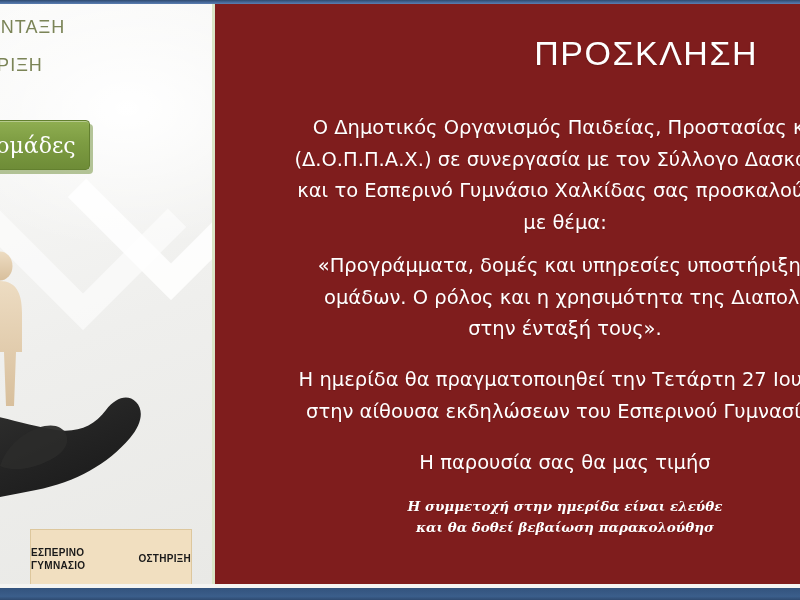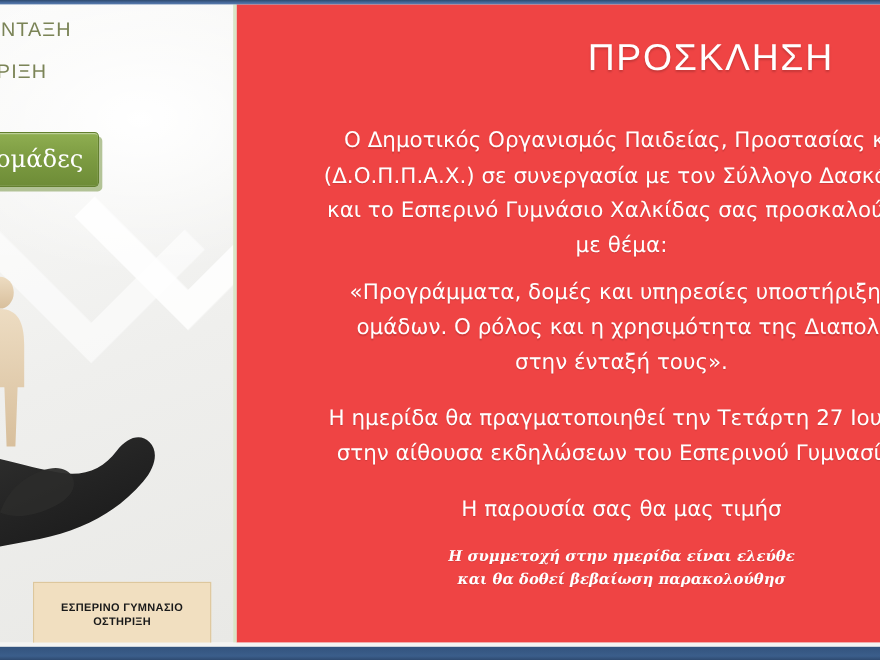--- a/index.html
+++ b/index.html
@@ -126,21 +126,21 @@
   .school-box {
     position: absolute;
     left: 30px;
     top: 525px;
     width: 162px;
     height: 60px;
     box-sizing: border-box;
     background: #f1dfc0;
     border: 1px solid #ddc79d;
     display: flex;
-    flex-direction: column;
+    flex-direction: row;
     align-items: center;
     justify-content: center;
     z-index: 12;
   }
   .school-box-line {
     font-family: "Liberation Sans", sans-serif;
     font-weight: bold;
     font-size: 10px;
     color: #1a1a1a;
     letter-spacing: .3px;
@@ -158,21 +158,21 @@
     z-index: 15;
   }
 
   
   .green-panel {
     position: absolute;
     top: 4px;
     left: 215px;
     width: 585px;
     height: 580px;
-    background: #ef4444;
+    background: #7f1d1d;
     overflow: hidden;
     z-index: 14;
   }
 
   .invite-title {
     position: absolute;
     top: 30px;
     right: 42px;
     font-family: "Liberation Sans", sans-serif;
     font-size: 34px;

